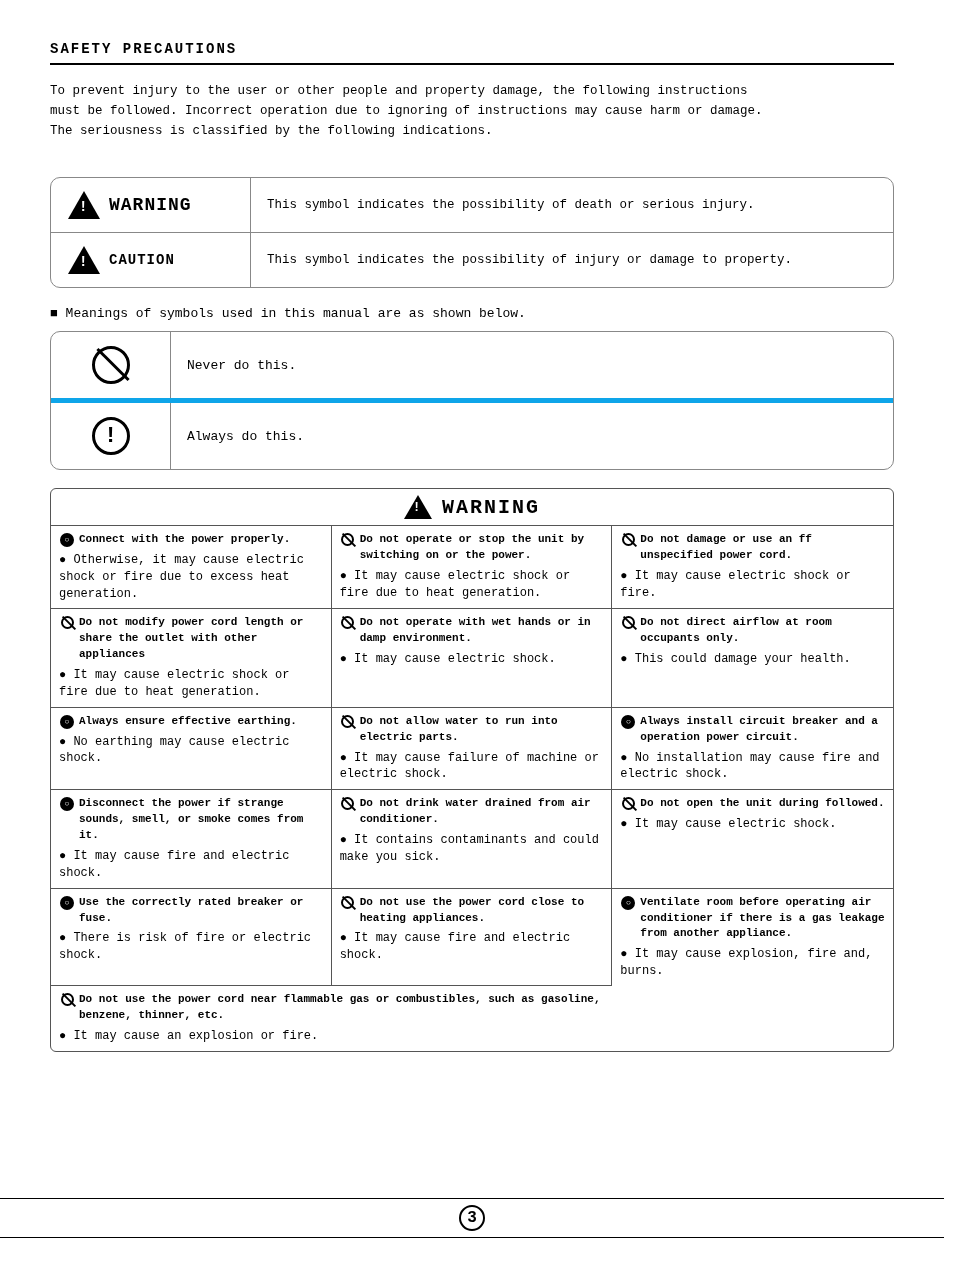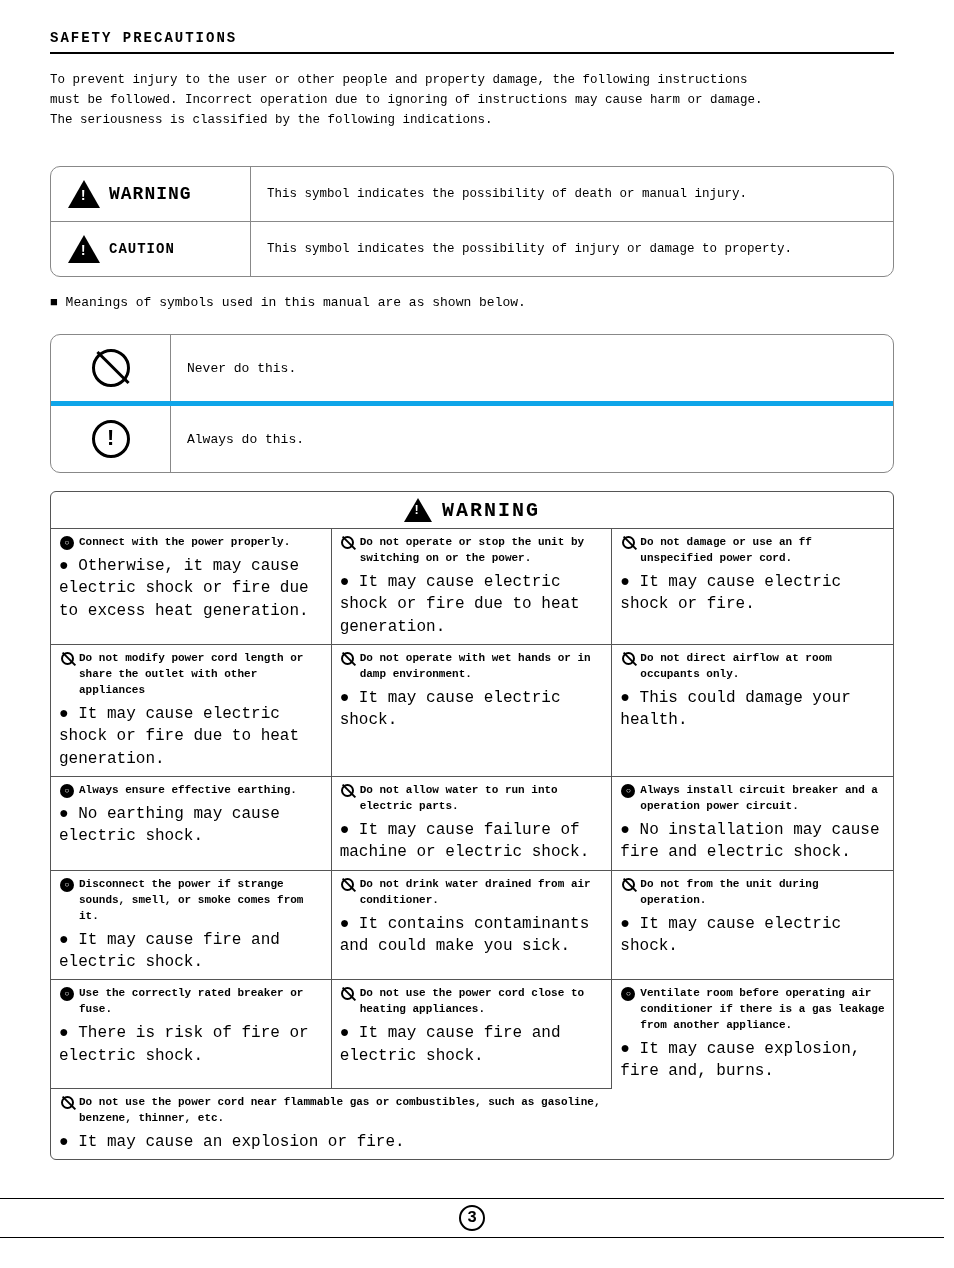--- a/index.html
+++ b/index.html
@@ -8,21 +8,21 @@
       font-family: 'Courier New', Courier, monospace;
       font-size: 13px;
       color: #000;
       width: 954px;
       min-height: 1268px;
       position: relative;
     }
     .page {
       width: 944px;
       min-height: 1268px;
-      padding: 30px 50px;
+      padding: 41px 50px;
       position: relative;
       border-radius: 21px;
     }
     .page-title {
       font-size: 14px;
       font-weight: bold;
       letter-spacing: 2px;
       margin-bottom: 6px;
     }
     .title-line {
@@ -85,21 +85,21 @@
       font-weight: bold;
     }
     .symbol-desc {
       flex: 1;
       padding: 12px 16px;
       font-size: 12.5px;
     }
     
     .meanings-title {
       font-size: 13px;
-      margin-bottom: 24px;
+      margin-bottom: 10px;
       font-family: 'Courier New', Courier, monospace;
     }
     .meanings-box {
       border: 1.5px solid #888;
       border-radius: 10px;
       overflow: hidden;
       margin-bottom: 18px;
     }
     .meanings-row {
       display: flex;
@@ -236,21 +236,21 @@
     .no-circle::before {
       content: '';
       position: absolute;
       width: 18px;
       height: 2px;
       background: #000;
       transform: rotate(45deg);
       top: 4px;
       left: -3px;
     }
-    .bullet-text { font-size: 16px; line-height: 1.4; }
+    .bullet-text { font-size: 12px; line-height: 1.4; }
     
     .warning-cell-wide {
       grid-column: span 2;
       border-right: none;
     }
     .page-number-bar {
       position: absolute;
       bottom: 30px;
       left: 0;
       right: 0;
@@ -285,21 +285,21 @@
  The seriousness is classified by the following indications.</div>
 
   <div class="symbol-table">
     <div class="symbol-row">
       <div class="symbol-cell">
         <span class="warning-icon">
           <span class="triangle-warning"></span>
         </span>
         <span style="font-size:18px;letter-spacing:1px;">WARNING</span>
       </div>
-      <div class="symbol-desc">This symbol indicates the possibility of death or manual injury.</div>
+      <div class="symbol-desc">This symbol indicates the possibility of death or serious injury.</div>
     </div>
     <div class="symbol-row">
       <div class="symbol-cell">
         <span class="warning-icon">
           <span class="triangle-warning"></span>
         </span>
         <span style="font-size:14px;letter-spacing:1px;">CAUTION</span>
       </div>
       <div class="symbol-desc">This symbol indicates the possibility of injury or damage to property.</div>
     </div>
@@ -428,21 +428,21 @@
             </span>
           <span>Do not drink water drained from air conditioner.</span>
         </div>
         <div class="bullet-text">● <span>It contains contaminants and could make you sick.</span></div>
       </div>
       <div class="warning-cell">
         <div class="warning-cell-header">
           <span class="cell-icon">
               <div class="no-circle" style="width:13px;height:13px;"></div>
             </span>
-          <span>Do not from the unit during operation.</span>
+          <span>Do not open the unit during followed.</span>
         </div>
         <div class="bullet-text">● <span>It may cause electric shock.</span></div>
       </div>
 
       <div class="warning-cell">
         <div class="warning-cell-header">
           <span class="cell-icon">
               <div class="circle-icon" style="background:#000;color:#fff;font-size:8px;">○</div>
             </span>
           <span>Use the correctly rated breaker or fuse.</span>

